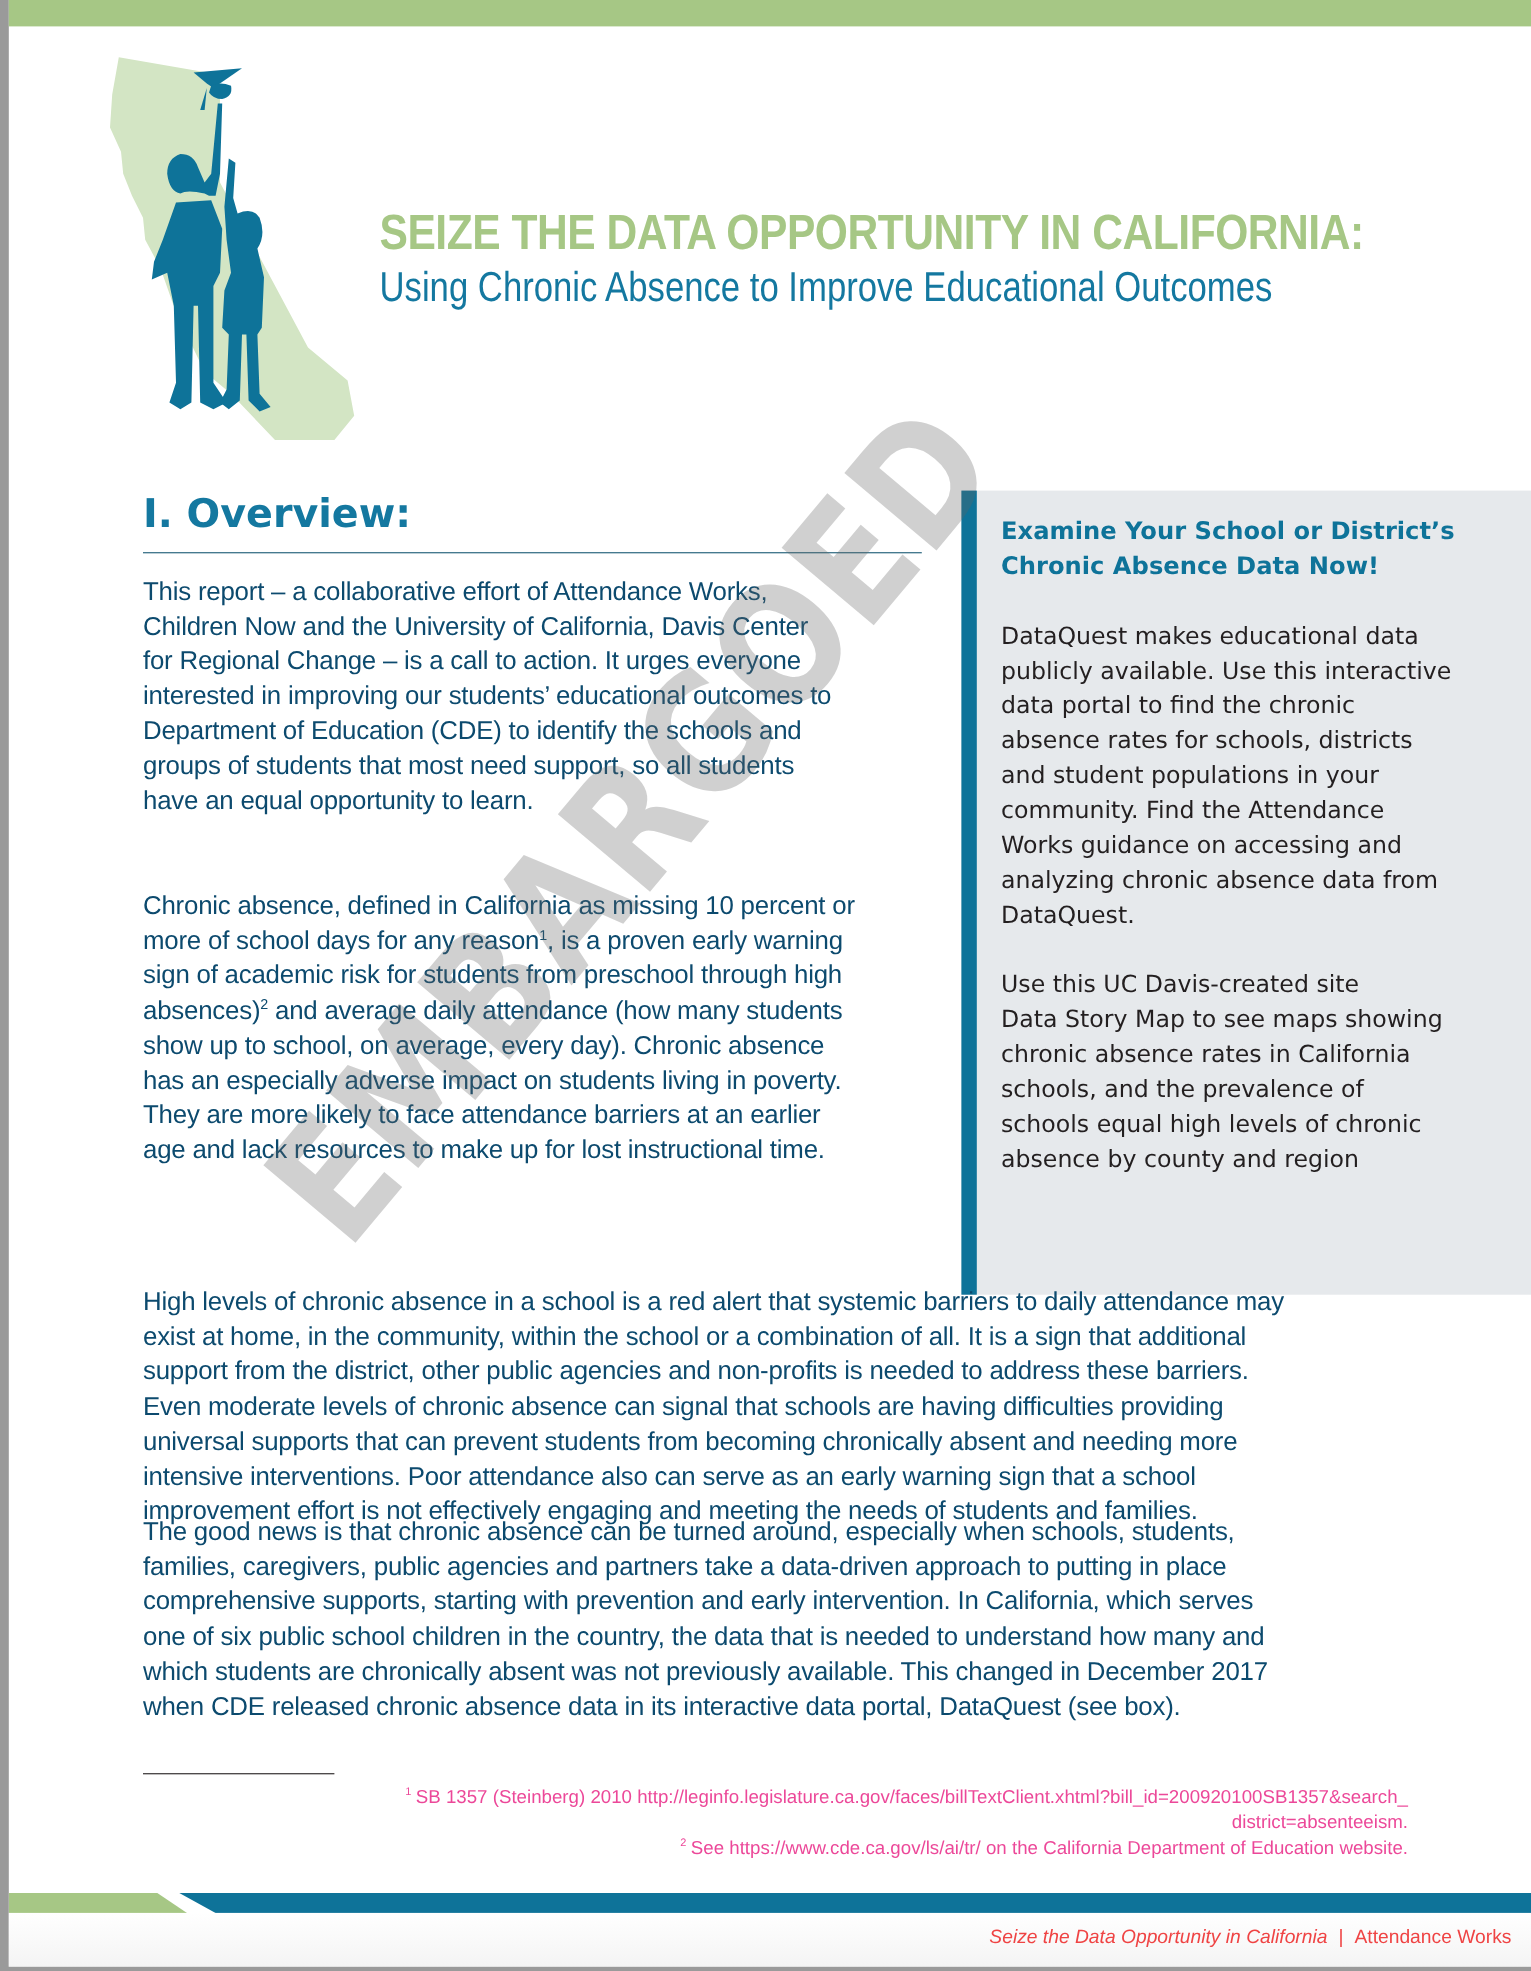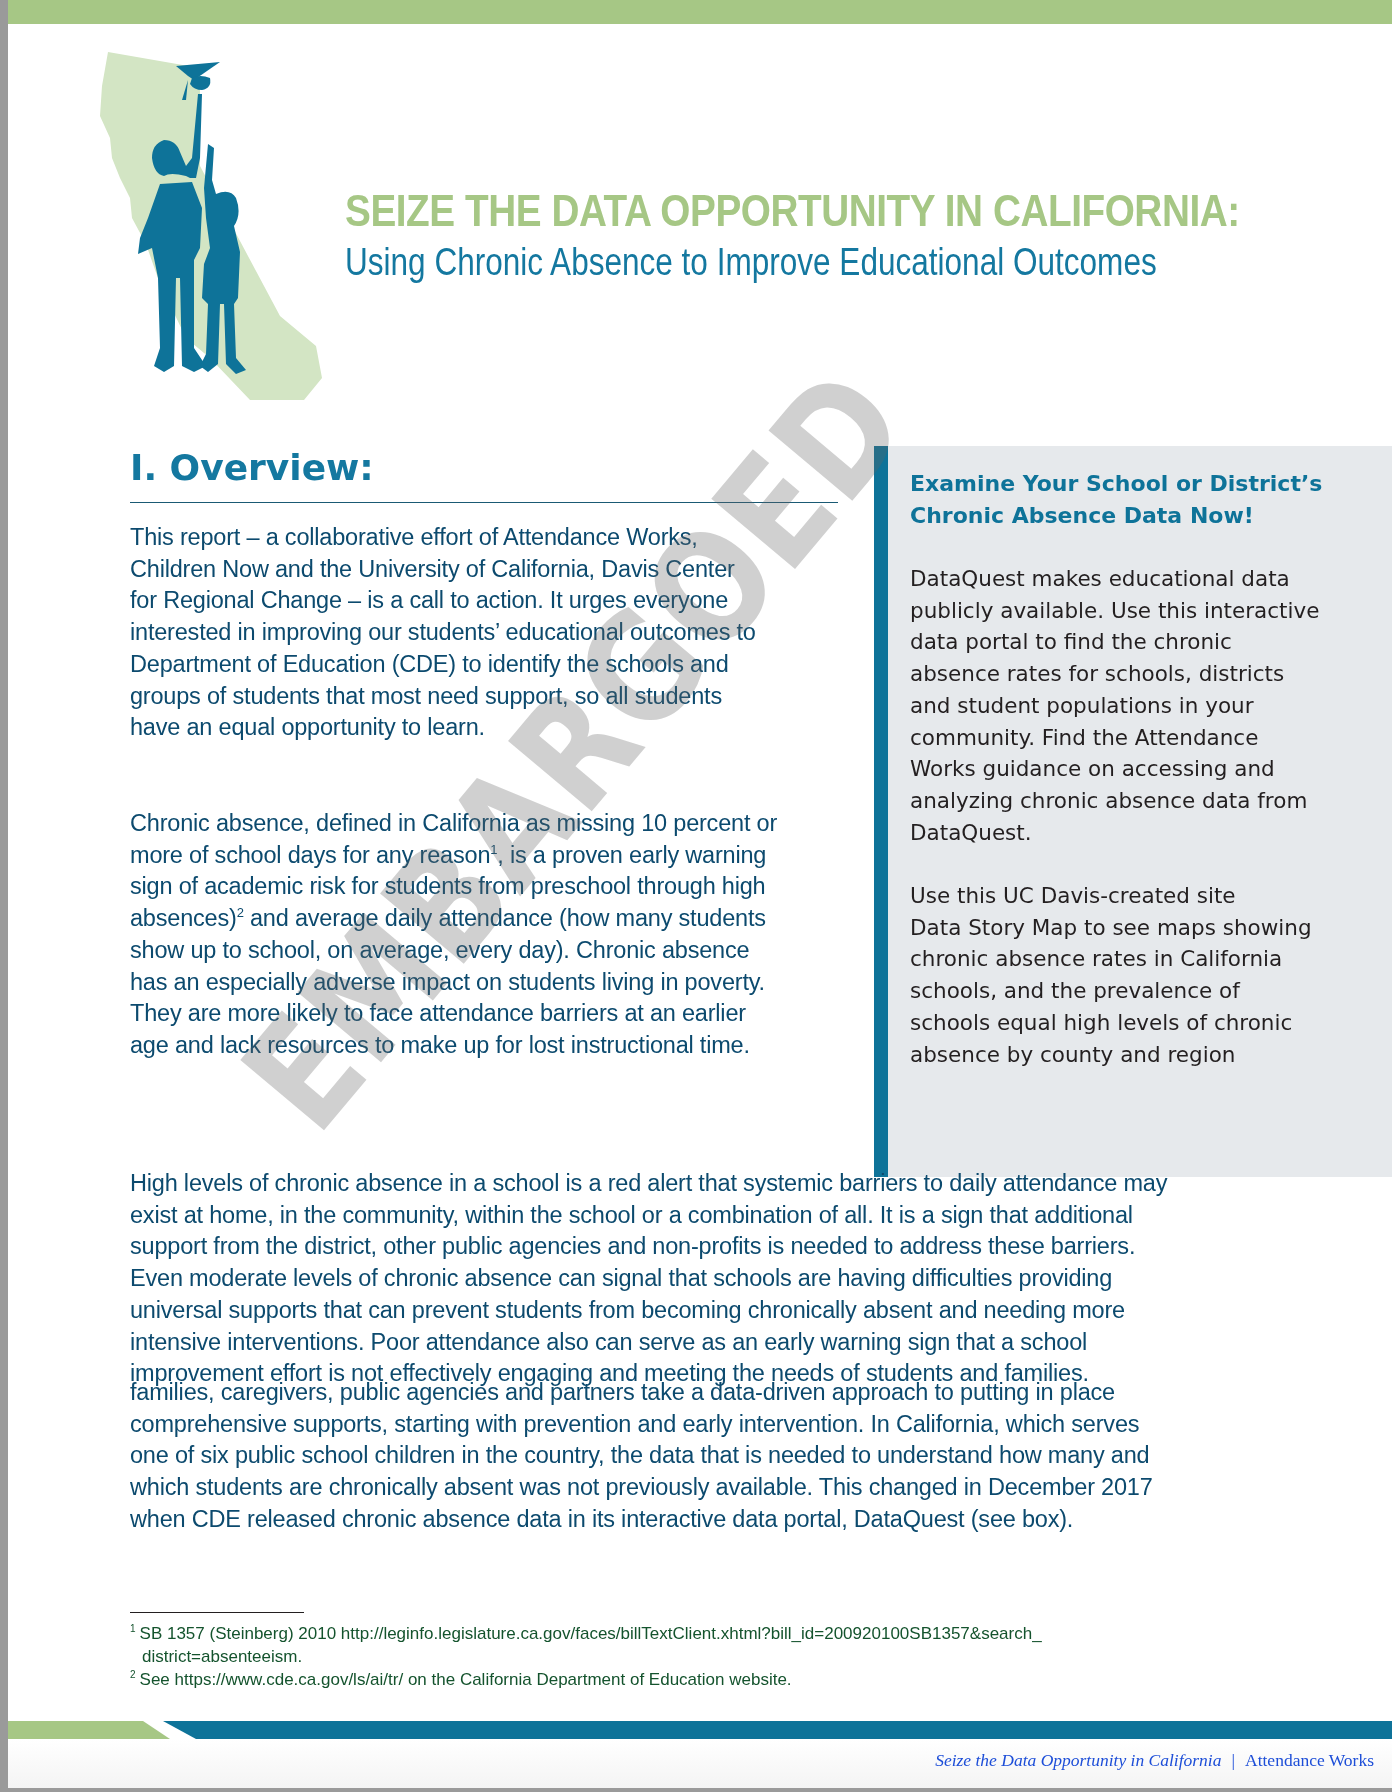--- a/index.html
+++ b/index.html
@@ -72,32 +72,32 @@
     font-family: "DejaVu Sans", sans-serif; font-weight: bold;
     font-size: 150px; color: rgba(100,100,100,0.30);
     transform: rotate(-52deg); transform-origin: left top;
     white-space: nowrap; letter-spacing: 2px; pointer-events: none;
     transform: translate(0, 310px) rotate(-50deg) scaleX(0.85);
   }
 
   .fn-rule { position: absolute; left: 130px; top: 1612px; width: 174px; height: 1px; background: #231f20; }
   .footnotes {
     position: absolute; left: 130px; top: 1622px; width: 1150px;
-    font-family: "Liberation Sans", sans-serif; font-size: 17px; line-height: 23px; color: #14532d;
+    font-family: "Liberation Sans", sans-serif; font-size: 17px; line-height: 23px; color: #ec4899; text-align: right;
   }
   .fn { display: block; }
   .fn sup { font-size: 10px; vertical-align: super; line-height: 0; margin-right: 4px; }
   .fn .cont { display: block; padding-left: 12px; }
 
   .footer-bar { position: absolute; left: 8px; top: 1721px; width: 1384px; height: 18px; }
   .footer-area { position: absolute; left: 8px; top: 1739px; width: 1384px; height: 49px;
     background: linear-gradient(#ffffff, #f4f4f4); }
   .footer-text {
     position: absolute; right: 18px; top: 1750px;
-    font-family: Liberation Serif, serif; font-size: 17.5px; color: #1d4ed8; white-space: nowrap; text-align: right;
+    font-family: Liberation Sans, sans-serif; font-size: 17.5px; color: #ef4444; white-space: nowrap; text-align: right;
   }
   .footer-text .italic { font-style: italic; }
   .footer-text .sep { margin: 0 10px; }
 </style>
 </head>
 <body>
 
 <div class="left-border"></div>
 <div class="top-bar"></div>
 
@@ -176,20 +176,21 @@
   <span class="line">High levels of chronic absence in a school is a red alert that systemic barriers to daily attendance may</span>
   <span class="line">exist at home, in the community, within the school or a combination of all.  It is a sign that additional</span>
   <span class="line">support from the district, other public agencies and non-profits is needed to address these barriers.</span>
   <span class="line">Even moderate levels of chronic absence can signal that schools are having difficulties providing</span>
   <span class="line">universal supports that can prevent students from becoming chronically absent and needing more</span>
   <span class="line">intensive interventions.  Poor attendance also can serve as an early warning sign that a school</span>
   <span class="line">improvement effort is not effectively engaging and meeting the needs of students and families.</span>
 </p>
 
 <p class="para p4">
+  <span class="line">The good news is that chronic absence can be turned around, especially when schools, students,</span>
   <span class="line">families, caregivers, public agencies and partners take a data-driven approach to putting in place</span>
   <span class="line">comprehensive supports, starting with prevention and early intervention.  In California, which serves</span>
   <span class="line">one of six public school children in the country, the data that is needed to understand how many and</span>
   <span class="line">which students are chronically absent was not previously available. This changed in December 2017</span>
   <span class="line">when CDE released  chronic absence data in its interactive data portal, DataQuest (see box).</span>
 </p>
 
 <div class="watermark">EMBARGOED</div>
 
 <div class="fn-rule"></div>

